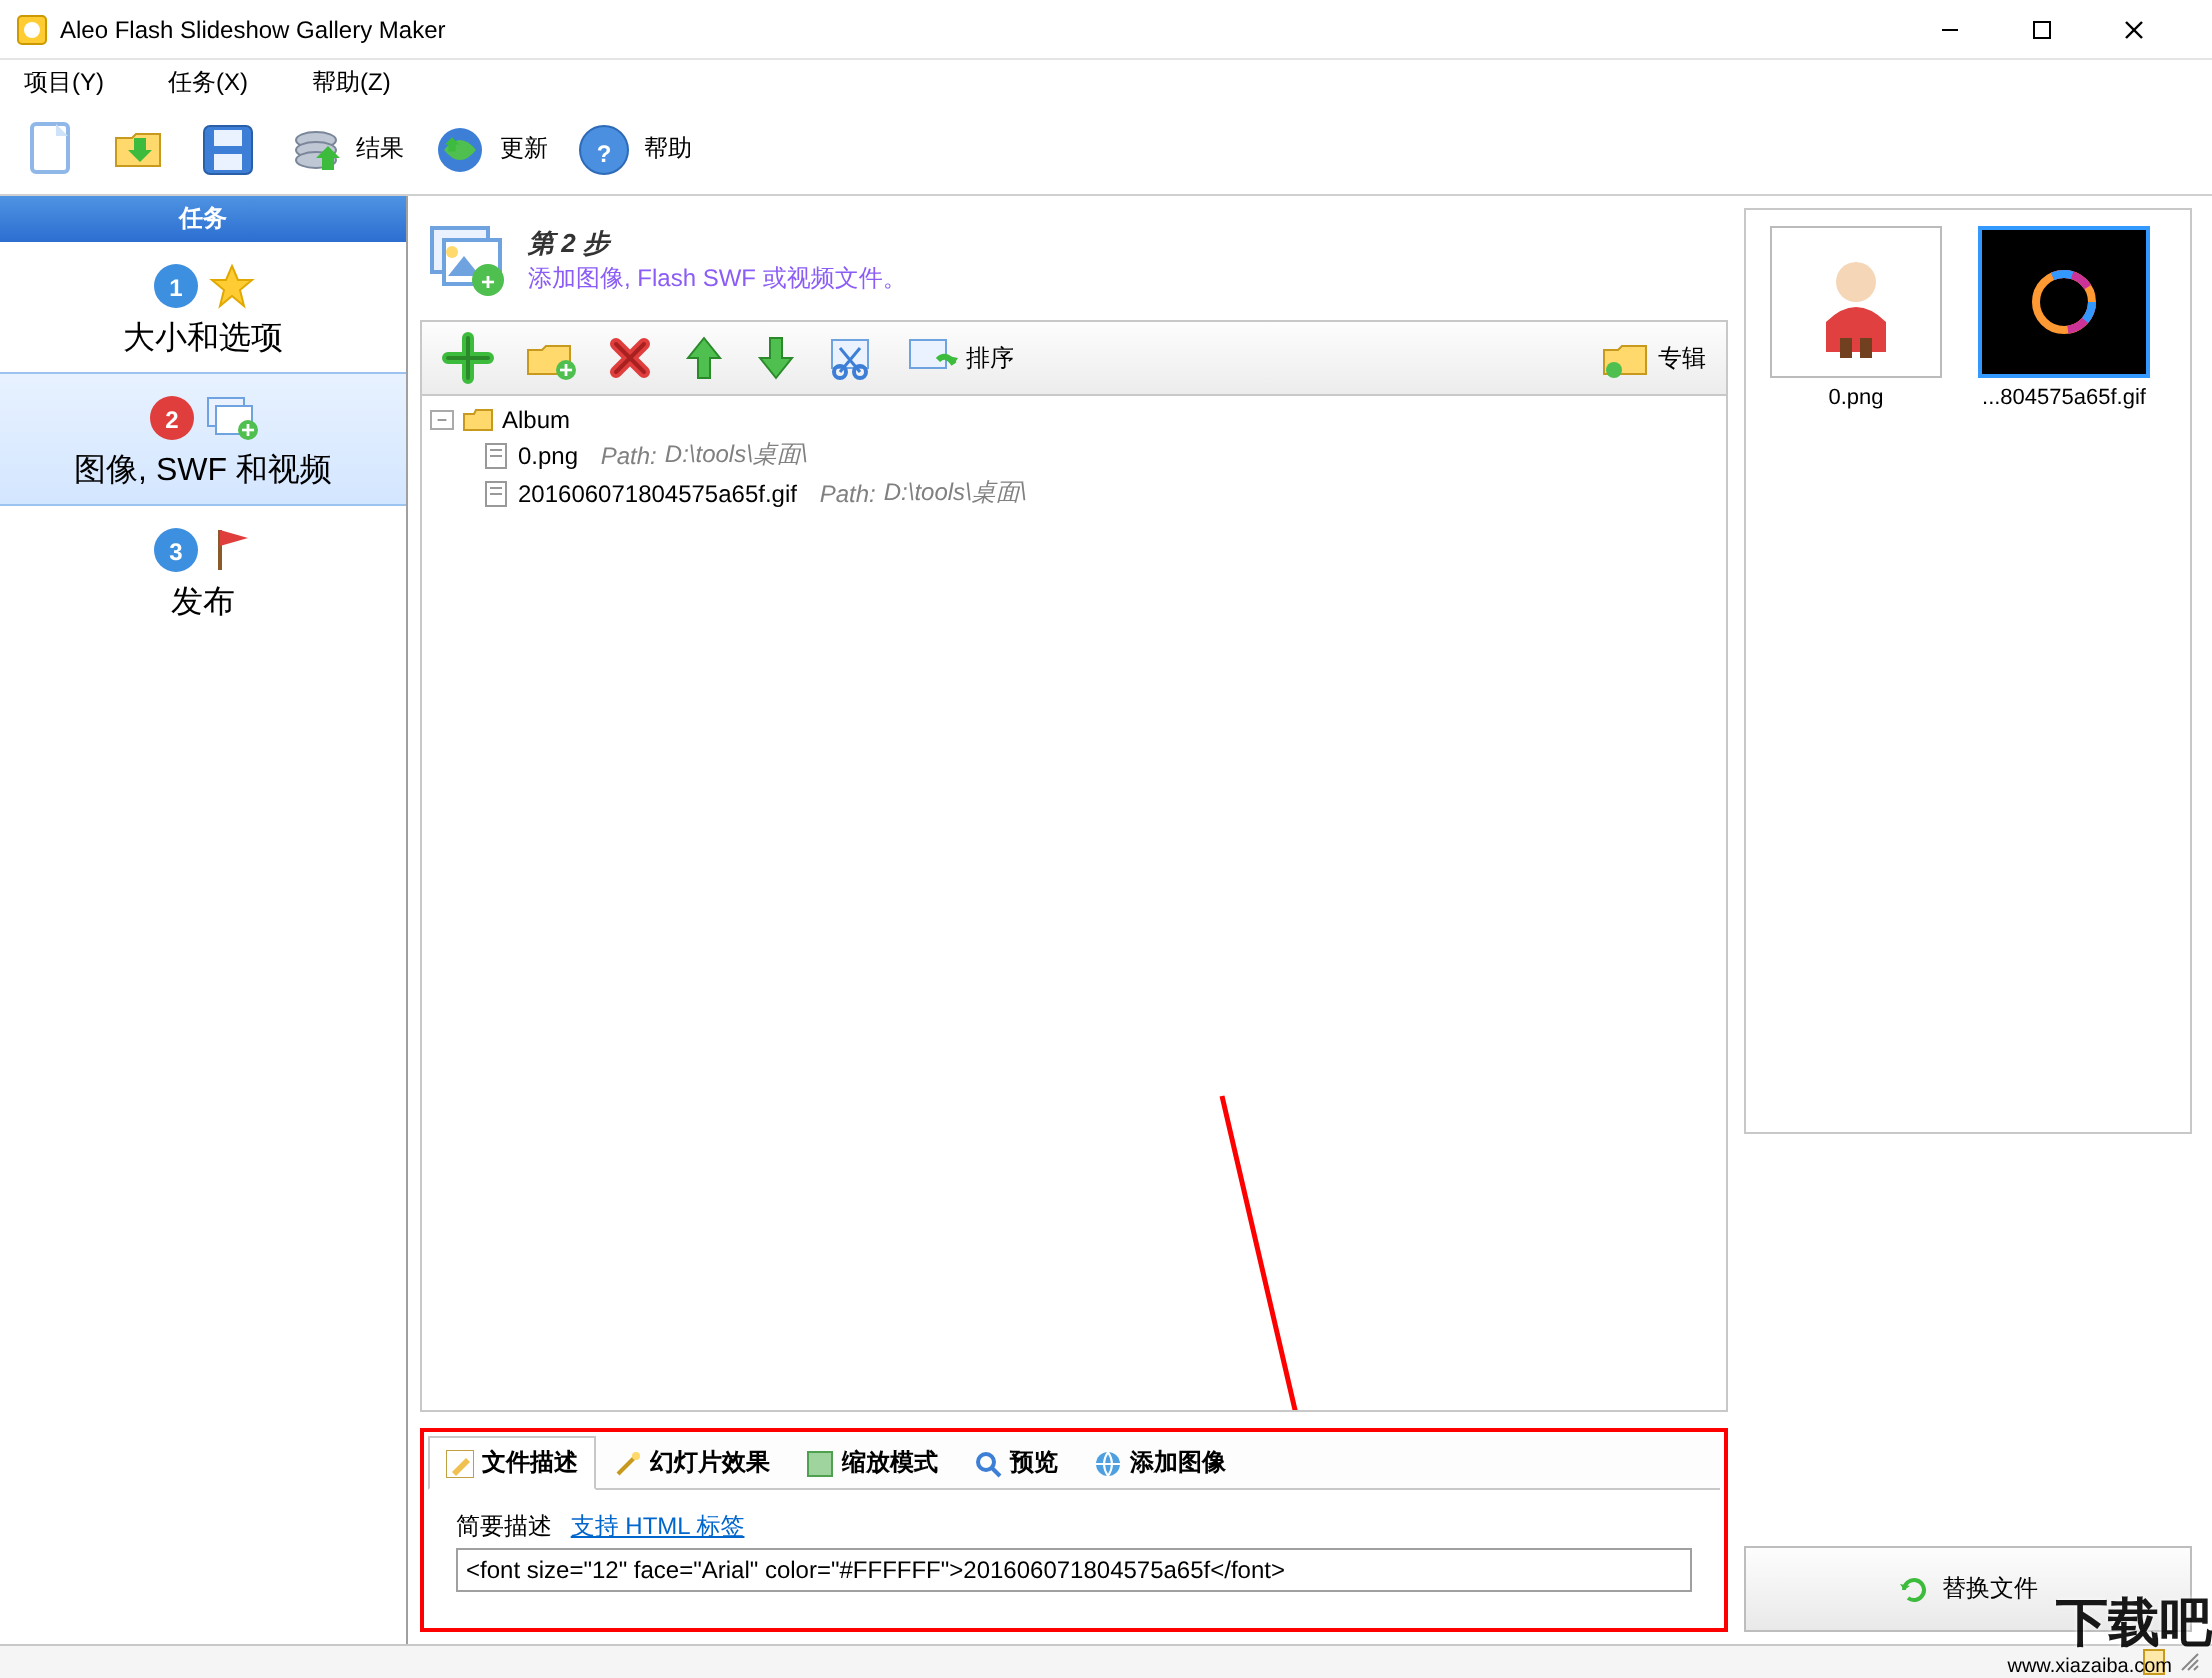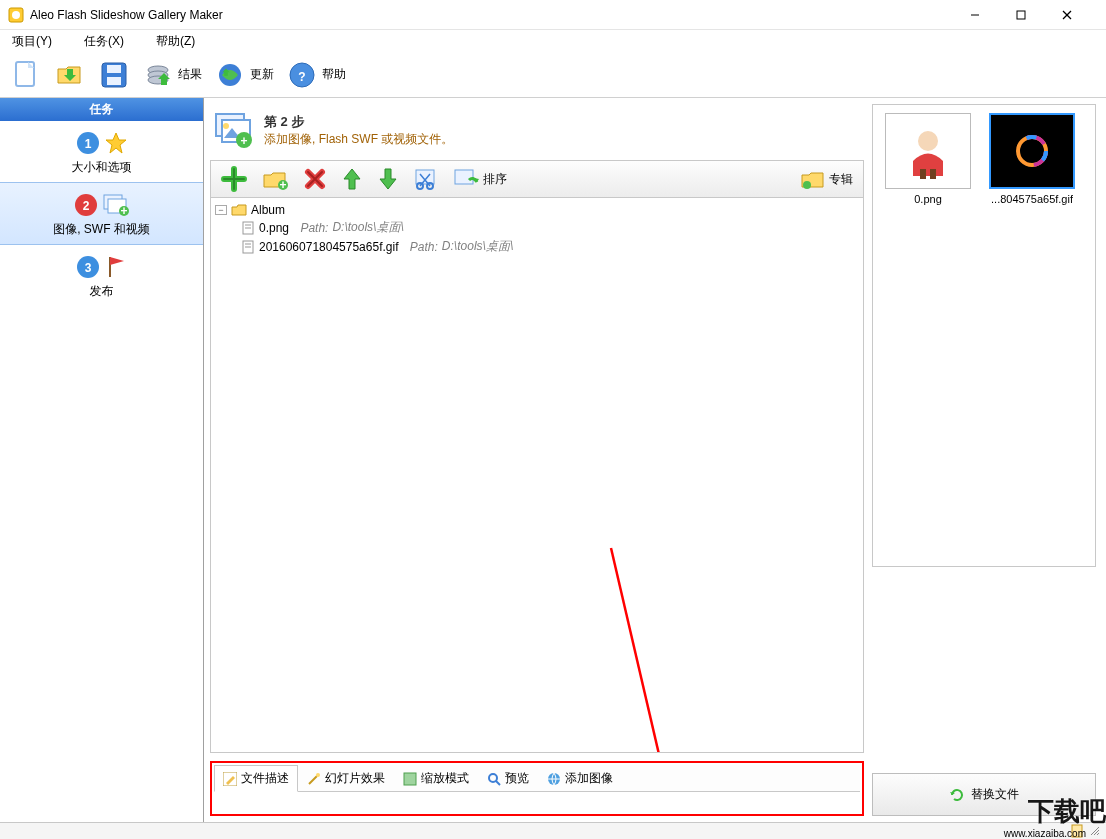--- a/index.html
+++ b/index.html
@@ -20,42 +20,42 @@
 .toolbar .tbtn { display: flex; align-items: center; padding: 4px 6px; gap: 4px; }
 .tbicon { width: 32px; height: 32px; display: flex; align-items: center; justify-content: center; }
 
 
 .main { display: flex; height: 724px; }
 .sidebar { width: 204px; display: flex; flex-direction: column; border-right: 1px solid #a0a0a0; background: #fff; }
 .sidebar-header { background: linear-gradient(#4f93e3,#2b6ed0); color: #fff; font-weight: bold; text-align: center; padding: 3px 0; font-size: 12px; }
 .task-item { display: flex; flex-direction: column; align-items: center; padding: 10px 0 6px; cursor: pointer; }
 .task-item.selected { background: linear-gradient(#e8f2ff,#d3e6ff); border-top: 1px solid #9cc2ef; border-bottom: 1px solid #9cc2ef; }
 .task-icons { display: flex; gap: 4px; margin-bottom: 4px; }
-.task-label { font-size: 12px; color: #000; }
+.task-label { font-size: 16px; color: #000; }
 
 .content { flex: 1; display: flex; gap: 8px; padding: 6px 10px 6px 6px; }
 .center { flex: 1; display: flex; flex-direction: column; min-width: 0; }
 .step-header { display: flex; align-items: center; gap: 10px; padding: 6px 4px 10px; }
-.step-title { font-weight: bold; font-size: 13px; color: #333; }
-.step-sub { font-size: 12px; color: #a16207; }
+.step-title { font-weight: bold; font-size: 13px; color: #333; font-style: italic; }
+.step-sub { font-size: 12px; color: #8b5cf6; }
 
 .center-toolbar { height: 38px; border: 1px solid #c8c8c8; background: linear-gradient(#fdfdfd,#ececec); display: flex; align-items: center; padding: 0 6px; gap: 6px; }
 .center-toolbar .spacer { flex: 1; }
 .ctbtn { display: flex; align-items: center; gap: 4px; padding: 2px 4px; }
 
 .tree { flex: 1; border: 1px solid #c8c8c8; border-top: none; background: #fff; overflow: auto; position: relative; padding: 4px; }
 .tree-row { display: flex; align-items: center; gap: 4px; padding: 1px 0; font-size: 12px; }
 .tree-row .toggle { width: 12px; text-align: center; color: #666; border: 1px solid #aaa; height: 10px; line-height: 8px; font-size: 9px; }
 .tree-indent { width: 22px; }
 .tree-path { color: #808080; font-style: italic; }
 
 
 .highlight-box { border: 2px solid #ff0000; margin-top: 8px; padding: 2px; }
 .tabs { display: flex; border-bottom: 1px solid #c8c8c8; background: #fdfdfd; }
-.tab { display: flex; align-items: center; gap: 4px; padding: 4px 8px; border: 1px solid transparent; border-bottom: none; cursor: pointer; }
+.tab { display: flex; align-items: center; gap: 4px; padding: 4px 8px; border: 1px solid transparent; border-bottom: none; cursor: pointer; font-weight: bold; }
 .tab.active { background: #fff; border-color: #c8c8c8; border-bottom: 1px solid #fff; margin-bottom: -1px; }
 .tab-icon { width: 14px; height: 14px; }
 
 .desc-panel { padding: 10px 14px; }
 .desc-row { margin-bottom: 6px; }
 .desc-label { display: inline-block; margin-right: 6px; }
 .desc-link { color: #0066cc; text-decoration: underline; cursor: pointer; }
 .desc-input { width: 100%; border: 1px solid #a0a0a0; padding: 3px 4px; font-size: 12px; margin-top: 2px; }
 .desc-textarea { width: 100%; height: 66px; border: 1px solid #a0a0a0; resize: none; margin-top: 2px; }
 
@@ -366,20 +366,25 @@
             </div>
           <div class="tab">
               <svg class="tab-icon">
                 <circle cx="7" cy="7" r="6" fill="#4fa0e0"></circle>
                 <path d="M1 7 L13 7 M7 1 Q11 7 7 13 Q3 7 7 1" stroke="#fff" fill="none"></path>
               </svg>
               <span>添加图像</span>
             </div>
         </div>
         <div class="desc-panel">
+          <div class="desc-row">
+            <span class="desc-label">简要描述</span>
+            <span class="desc-link">支持 HTML 标签</span>
+            <input class="desc-input" type="text" value="&lt;font size=&quot;12&quot; face=&quot;Arial&quot; color=&quot;#FFFFFF&quot;&gt;201606071804575a65f&lt;/font&gt;" style="">
+          </div>
         </div>
       </div>
 
     </div>
 
     <div class="rightcol">
       <div class="thumbs">
         <div class="thumb">
           <div class="thumb-img">
             <svg width="60" height="60">

